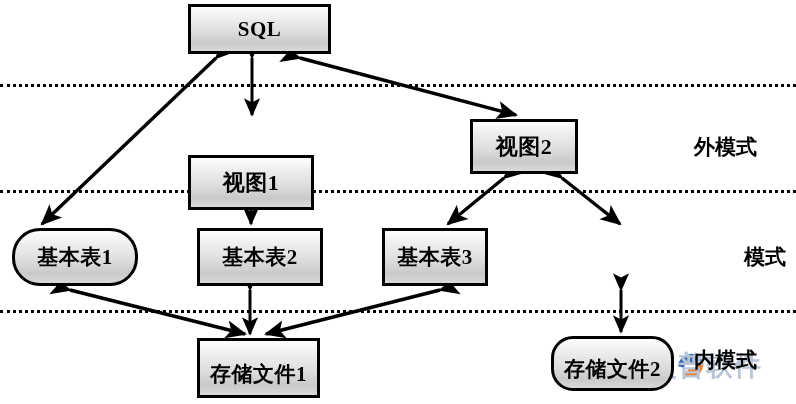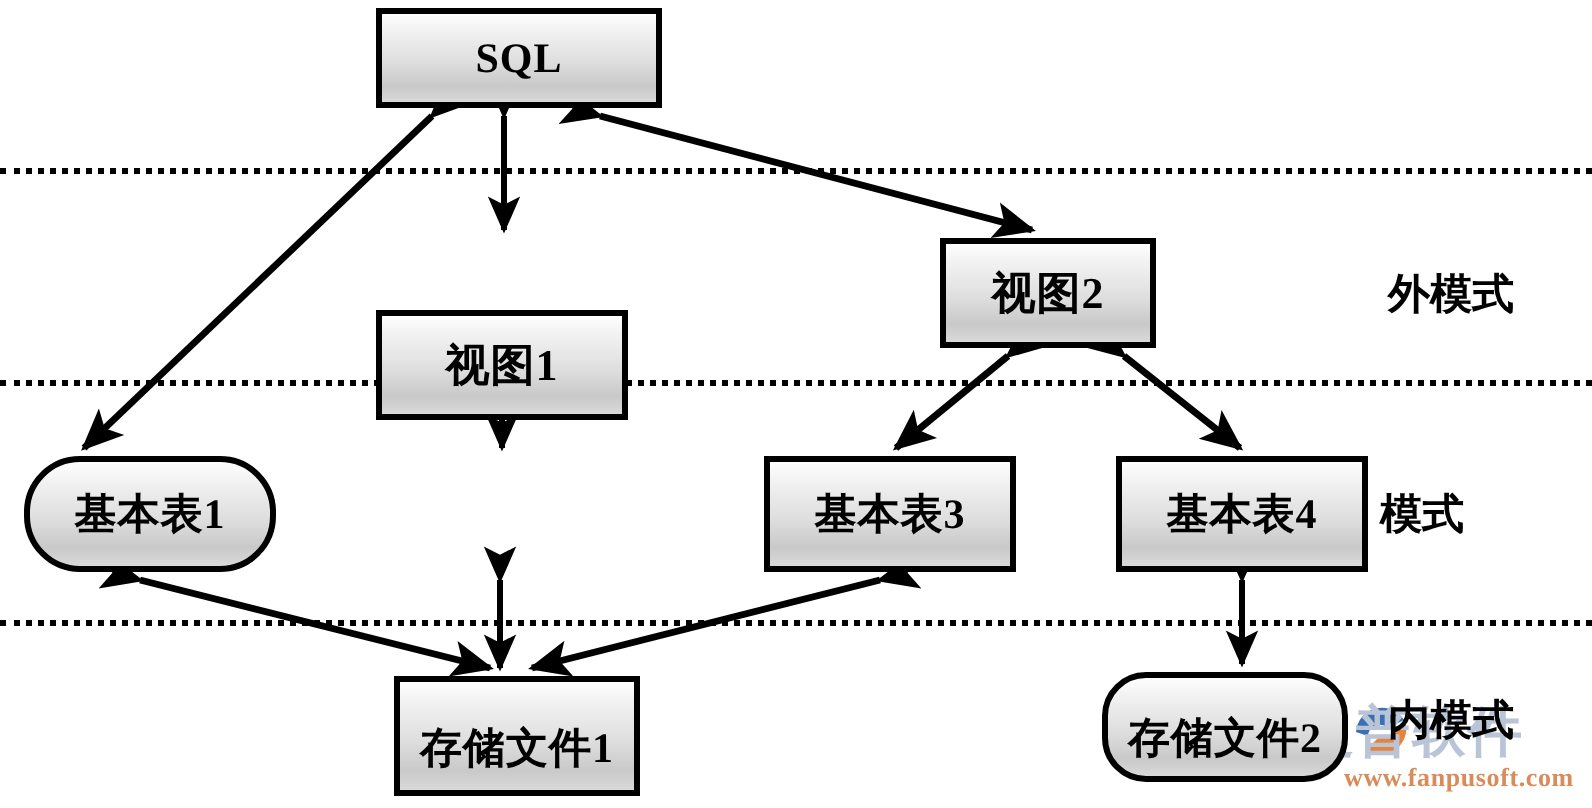--- a/index.html
+++ b/index.html
@@ -145,43 +145,42 @@
   </div>
 
   <div class="node node-view" style="left:470px; top:119px; width:108px; height:55px;">
     <span class="lbl">视图2</span>
   </div>
 
   <div class="node node-table" style="left:12px; top:228px; width:126px; height:58px;border-radius:28px;">
     <span class="lbl">基本表1</span>
   </div>
 
+  <div class="node node-table" style="left:197px; top:228px; width:126px; height:58px;">
+    <span class="lbl">基本表2</span>
+  </div>
 
-  <div class="node node-table" style="left:382px; top:228px; width:126px; height:58px;">
+  <div class="node node-table" style="left:382px; top:228px; width:106px; height:58px;">
     <span class="lbl">基本表3</span>
   </div>
 
-  <div class="node node-table" style="left:558px; top:228px; width:126px; height:58px;">
-    <span class="lbl">基本表4</span>
-  </div>
 
   <div class="node node-file" style="left:197px; top:338px; width:123px; height:60px;">
     <span class="lbl">存储文件1</span>
   </div>
 
   <div class="node node-file" style="left:551px; top:336px; width:123px; height:55px;border-radius:22px;">
     <span class="lbl">存储文件2</span>
   </div>
 
   <div class="layer-label" style="left:694px; top:133px;">外模式</div>
 
-  <div class="layer-label" style="left:690px; top:243px;">模式</div>
+  <div class="layer-label" style="left:744px; top:243px;">模式</div>
 
   <div class="layer-label" style="left:694px; top:346px;">内模式</div>
 
   <svg class="wm wm-logo" viewBox="0 0 30 30">
     <path d="M2,16 A13,13 0 0 1 26,10 L18,14 A6,6 0 0 0 8,18 Z" fill="#3b6fb5"></path>
     <path d="M27,12 A13,13 0 0 1 7,25 L14,18 A6,6 0 0 0 23,13 Z" fill="#e8833a"></path>
   </svg>
   <div class="wm wm-text">泛普软件</div>
-  <div class="wm wm-url">www.fanpusoft.com</div>
 
 </div>
 
 </body></html>

